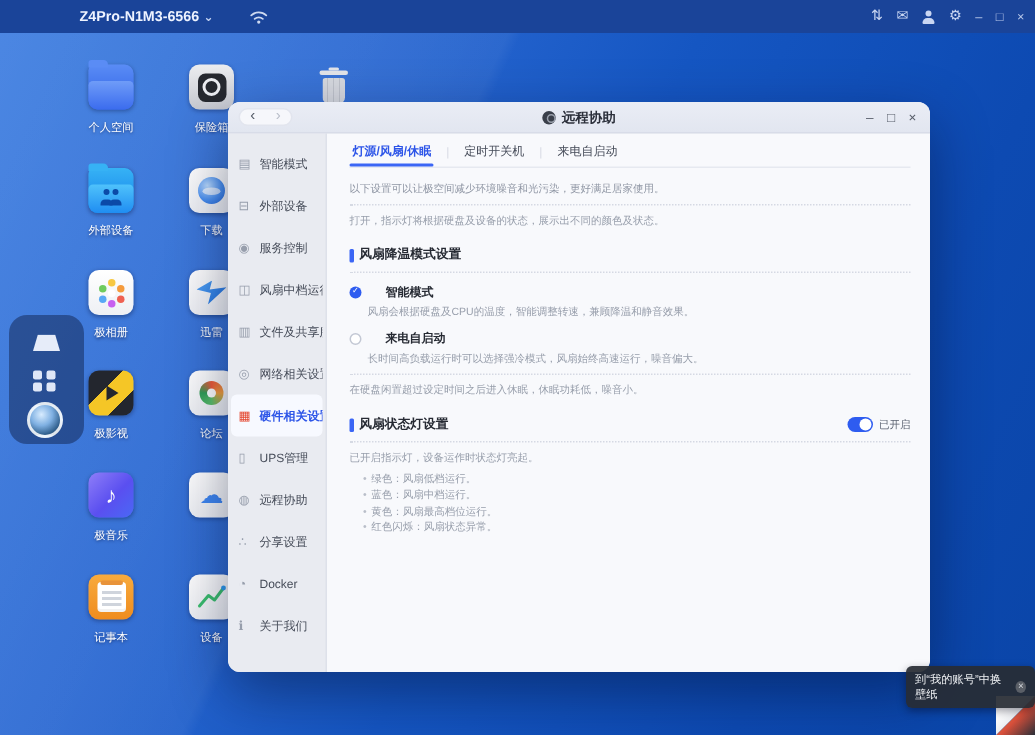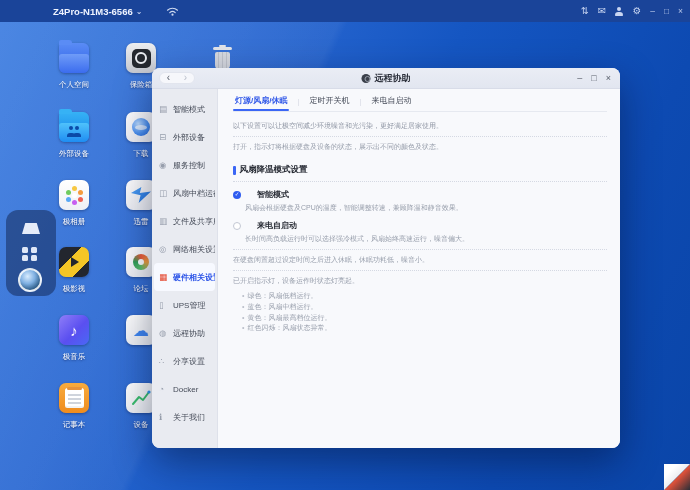--- a/index.html
+++ b/index.html
@@ -321,29 +321,41 @@
         <div class="rdesc">风扇会根据硬盘及CPU的温度，智能调整转速，兼顾降温和静音效果。</div>
         <div class="radiorow">
           <span class="radio"></span>
           <span class="radiolbl">来电自启动</span>
         </div>
         <div class="rdesc">长时间高负载运行时可以选择强冷模式，风扇始终高速运行，噪音偏大。</div>
 
         <div class="dotline"></div>
         <div class="desc">在硬盘闲置超过设定时间之后进入休眠，休眠功耗低，噪音小。</div>
 
+        <div class="secrow">
+          <span class="secbar"></span>
+          <span class="sectitle">风扇状态灯设置</span>
+          <span class="secright">
+            <span class="toggle"></span>
+            <span class="tglbl">已开启</span>
+          </span>
+        </div>
         <div class="dotline"></div>
         <div class="desc">已开启指示灯，设备运作时状态灯亮起。</div>
         <div class="bullets">
           <div><b>•</b><span>绿色：风扇低档运行。</span></div>
           <div><b>•</b><span>蓝色：风扇中档运行。</span></div>
           <div><b>•</b><span>黄色：风扇最高档位运行。</span></div>
           <div><b>•</b><span>红色闪烁：风扇状态异常。</span></div>
         </div>
       </div>
     </div>
   </div>
 
+  <div class="toast">
+    <span>到“我的账号”中换壁纸</span>
+    <span class="tclose">×</span>
+  </div>
   <div class="curl">
     <span class="under"></span>
     <span class="fold"></span>
   </div>
 </div>
 
 </body></html>

